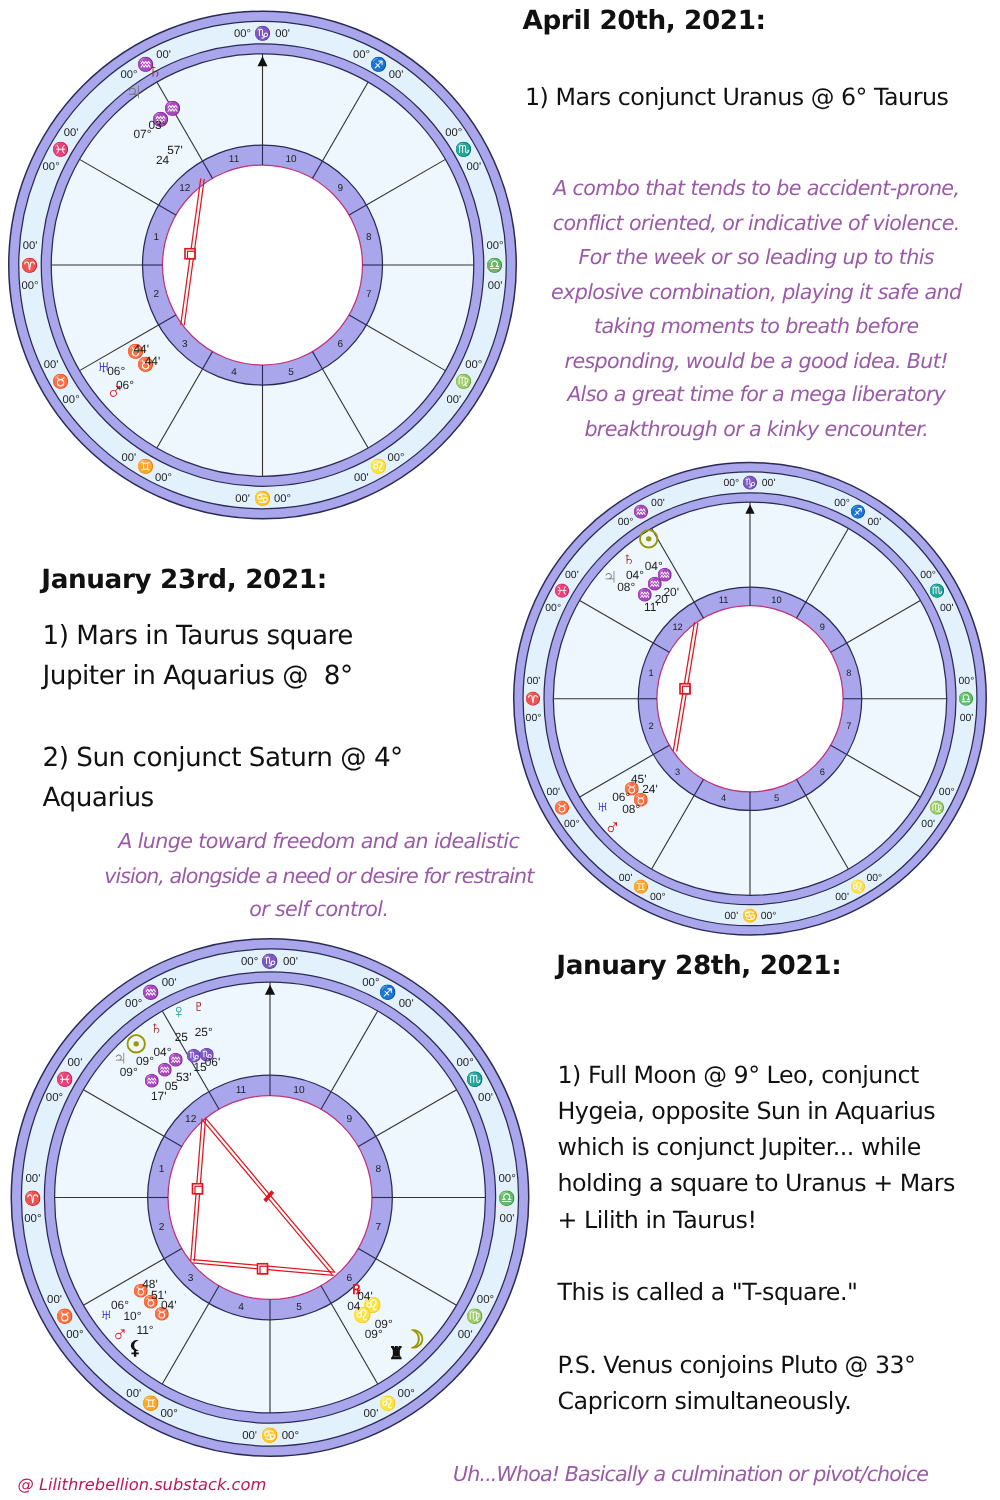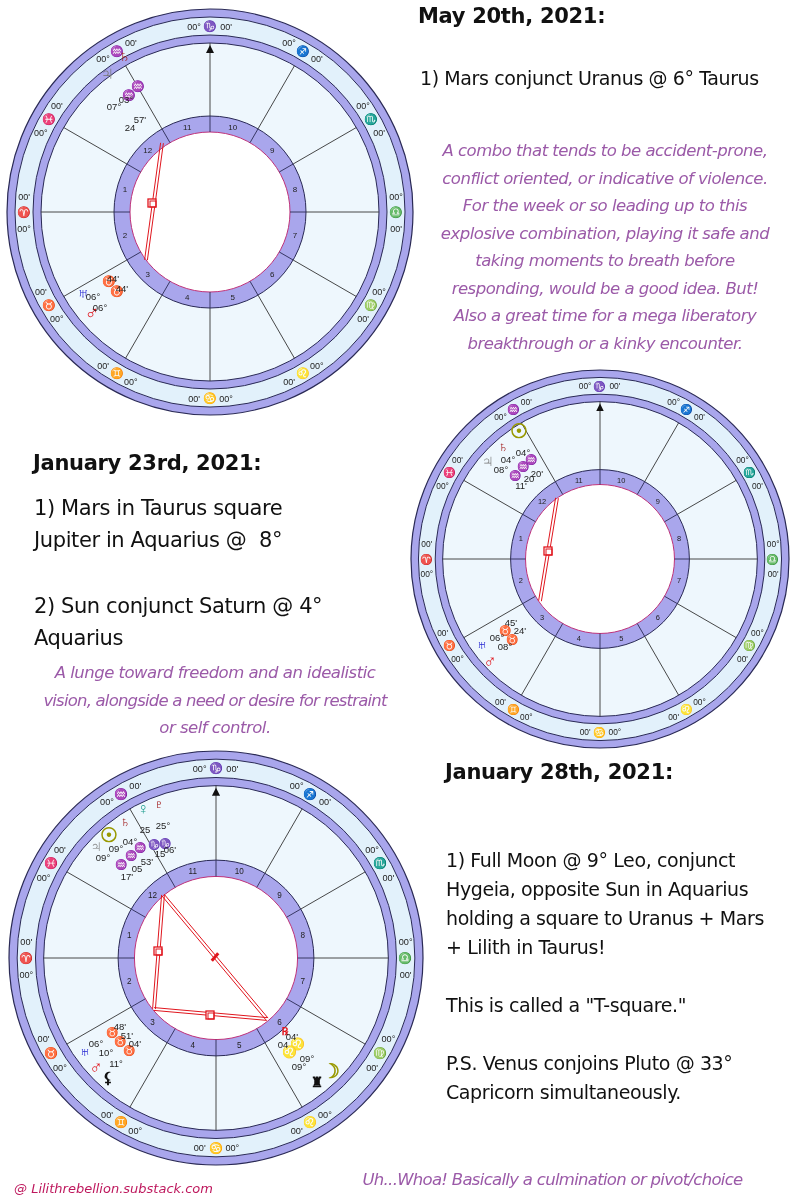--- a/index.html
+++ b/index.html
@@ -354,51 +354,52 @@
       <text x="96" y="1047" text-anchor="middle" font-size="9.5" fill="#222">06°</text>
       <text x="106" y="1056" text-anchor="middle" font-size="9.5" fill="#222">10°</text>
       <text x="116" y="1067" text-anchor="middle" font-size="9.5" fill="#222">11°</text>
       <text x="292" y="1040" text-anchor="middle" font-size="9.5" fill="#222">04'</text>
       <text x="283" y="1048" text-anchor="middle" font-size="9.5" fill="#222">04</text>
       <text x="307" y="1062" text-anchor="middle" font-size="9.5" fill="#222">09°</text>
       <text x="299" y="1070" text-anchor="middle" font-size="9.5" fill="#222">09°</text>
     </svg>
   </div>
 
-<div class="abs heading" style="left:418px;top:4px;">May 20th, 2021:</div>
+<div class="abs heading" style="left:418px;top:4px;">April 20th, 2021:</div>
 <div class="abs body-text" style="left:420px;top:64px;">1) Mars conjunct Uranus @ 6° Taurus</div>
 <div class="abs" style="left:410px;top:137px;width:390px;">
   <div class="note">A combo that tends to be accident-prone,</div>
   <div class="note">conflict oriented, or indicative of violence.</div>
   <div class="note">For the week or so leading up to this</div>
   <div class="note">explosive combination, playing it safe and</div>
   <div class="note">taking moments to breath before</div>
   <div class="note">responding, would be a good idea. But!</div>
   <div class="note">Also a great time for a mega liberatory</div>
   <div class="note">breakthrough or a kinky encounter.</div>
 </div>
 
 <div class="abs heading" style="left:33px;top:431px;margin-top:20px;">January 23rd, 2021:</div>
 <div class="abs" style="left:34px;top:492px;">
   <div class="body-text" style="font-size:21px;line-height:32px;">1) Mars in Taurus square</div>
   <div class="body-text" style="font-size:21px;line-height:32px;white-space:pre;">Jupiter in Aquarius @  8°</div>
   <div class="body-text" style="height:34px;"></div>
   <div class="body-text" style="font-size:21px;line-height:32px;">2) Sun conjunct Saturn @ 4°</div>
   <div class="body-text" style="font-size:21px;line-height:32px;">Aquarius</div>
 </div>
-<div class="abs" style="left:0;top:659px;width:430px;">
+<div class="abs" style="left:0;top:659px;width:430px;padding-left:40px;">
   <div class="note">A lunge toward freedom and an idealistic</div>
   <div class="note" style="letter-spacing:-0.8px;">vision, alongside a need or desire for restraint</div>
   <div class="note">or self control.</div>
 </div>
 
 <div class="abs heading" style="left:445px;top:760px;">January 28th, 2021:</div>
 <div class="abs" style="left:446px;top:820px;margin-top:26px;">
   <div class="body-text">1) Full Moon @ 9° Leo, conjunct</div>
   <div class="body-text">Hygeia, opposite Sun in Aquarius</div>
+  <div class="body-text">which is conjunct Jupiter... while</div>
   <div class="body-text">holding a square to Uranus + Mars</div>
   <div class="body-text">+ Lilith in Taurus!</div>
   <div class="body-text" style="height:29px;"></div>
   <div class="body-text">This is called a "T-square."</div>
   <div class="body-text" style="height:29px;"></div>
   <div class="body-text">P.S. Venus conjoins Pluto @ 33°</div>
   <div class="body-text">Capricorn simultaneously.</div>
 </div>
 <div class="abs" style="left:305px;top:1166px;width:495px;">
   <div class="note" style="letter-spacing:-0.7px;">Uh...Whoa! Basically a culmination or pivot/choice</div>

